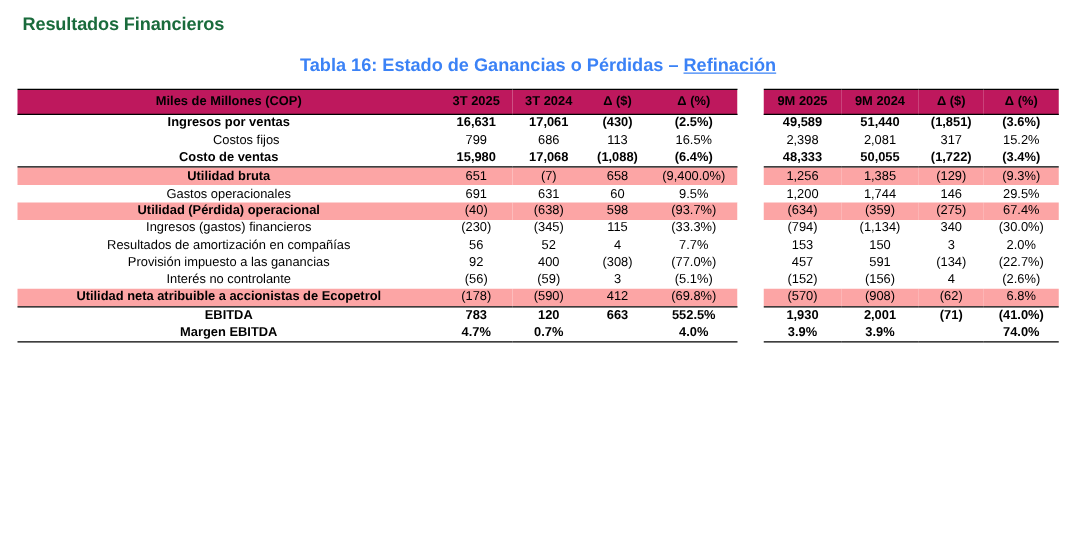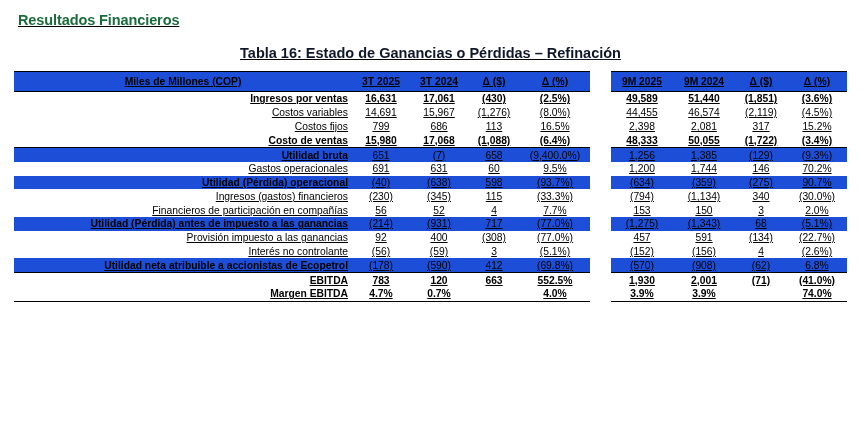--- a/index.html
+++ b/index.html
@@ -13,35 +13,34 @@
     font-family: "Liberation Sans", sans-serif;
     color: #000000;
     overflow: hidden;
   }
   .page {
     position: relative;
     width: 861px;
     height: 447px;
     box-sizing: border-box;
     padding: 10px 14px 0 14px;
-    text-decoration: underline;
   }
   .section-title {
     color: #1a6b3c;
     font-size: 14.5px;
     font-weight: bold;
     margin: 2px 0 0 4px;
     letter-spacing: -0.1px;
   }
   .table-title {
     text-align: center;
     font-size: 14.5px;
     font-weight: bold;
     margin: 17px 0 10px 0;
-    color: #0f172a;
+    color: #3b82f6;
   }
   .table-title .underline {
     text-decoration: underline;
   }
   table.fin {
     width: 833px;
     margin: 0 auto;
     border-collapse: collapse;
     font-size: 10.3px;
     table-layout: fixed;
@@ -51,21 +50,21 @@
   table.fin col.c2 { width: 58px; }
   table.fin col.c3 { width: 52px; }
   table.fin col.c4 { width: 70px; }
   table.fin col.gap { width: 21px; }
   table.fin col.c5 { width: 62px; }
   table.fin col.c6 { width: 62px; }
   table.fin col.c7 { width: 52px; }
   table.fin col.c8 { width: 60px; }
 
   thead th {
-    background: #1d4ed8;
+    background: #be185d;
     font-weight: bold;
     font-size: 10.3px;
     text-align: center;
     padding: 4px 4px;
     border-top: 1.4px solid #000;
     border-bottom: 1.4px solid #000;
     white-space: nowrap;
   }
   thead th.spacer {
     background: #ffffff;
@@ -75,31 +74,31 @@
   thead th.label-head {
     text-align: center;
   }
   tbody td {
     padding: 1.4px 4px;
     font-size: 10.3px;
     white-space: nowrap;
     vertical-align: middle;
   }
   tbody td.label {
-    text-align: right;
+    text-align: center;
   }
   tbody td.num {
     text-align: center;
   }
   tbody td.gapcell {
     background: #ffffff !important;
     border: none !important;
   }
   tr.shaded td {
-    background: #1d4ed8;
+    background: #fca5a5;
   }
   tr.shaded td.label {
     font-weight: bold;
   }
   tr.bold td {
     font-weight: bold;
   }
   td.indent2 { padding-left: 32px; }
 
   tr.rule-top td {
@@ -162,32 +161,20 @@
           <td class="num">17,061</td>
           <td class="num">(430)</td>
           <td class="num">(2.5%)</td>
           <td class="gapcell"></td>
           <td class="num">49,589</td>
           <td class="num">51,440</td>
           <td class="num">(1,851)</td>
           <td class="num">(3.6%)</td>
         </tr>
         <tr>
-          <td class="label indent2">Costos variables</td>
-          <td class="num">14,691</td>
-          <td class="num">15,967</td>
-          <td class="num">(1,276)</td>
-          <td class="num">(8.0%)</td>
-          <td class="gapcell"></td>
-          <td class="num">44,455</td>
-          <td class="num">46,574</td>
-          <td class="num">(2,119)</td>
-          <td class="num">(4.5%)</td>
-        </tr>
-        <tr>
           <td class="label indent2">Costos fijos</td>
           <td class="num">799</td>
           <td class="num">686</td>
           <td class="num">113</td>
           <td class="num">16.5%</td>
           <td class="gapcell"></td>
           <td class="num">2,398</td>
           <td class="num">2,081</td>
           <td class="num">317</td>
           <td class="num">15.2%</td>
@@ -219,69 +206,57 @@
         <tr>
           <td class="label">Gastos operacionales</td>
           <td class="num">691</td>
           <td class="num">631</td>
           <td class="num">60</td>
           <td class="num">9.5%</td>
           <td class="gapcell"></td>
           <td class="num">1,200</td>
           <td class="num">1,744</td>
           <td class="num">146</td>
-          <td class="num">70.2%</td>
+          <td class="num">29.5%</td>
         </tr>
         <tr class="shaded">
           <td class="label">Utilidad (Pérdida) operacional</td>
           <td class="num">(40)</td>
           <td class="num">(638)</td>
           <td class="num">598</td>
           <td class="num">(93.7%)</td>
           <td class="gapcell"></td>
           <td class="num">(634)</td>
           <td class="num">(359)</td>
           <td class="num">(275)</td>
-          <td class="num">90.7%</td>
+          <td class="num">67.4%</td>
         </tr>
         <tr>
           <td class="label">Ingresos (gastos) financieros</td>
           <td class="num">(230)</td>
           <td class="num">(345)</td>
           <td class="num">115</td>
           <td class="num">(33.3%)</td>
           <td class="gapcell"></td>
           <td class="num">(794)</td>
           <td class="num">(1,134)</td>
           <td class="num">340</td>
           <td class="num">(30.0%)</td>
         </tr>
         <tr>
-          <td class="label">Financieros de participación en compañías</td>
+          <td class="label">Resultados de amortización en compañías</td>
           <td class="num">56</td>
           <td class="num">52</td>
           <td class="num">4</td>
           <td class="num">7.7%</td>
           <td class="gapcell"></td>
           <td class="num">153</td>
           <td class="num">150</td>
           <td class="num">3</td>
           <td class="num">2.0%</td>
-        </tr>
-        <tr class="shaded">
-          <td class="label">Utilidad (Pérdida) antes de impuesto a las ganancias</td>
-          <td class="num">(214)</td>
-          <td class="num">(931)</td>
-          <td class="num">717</td>
-          <td class="num">(77.0%)</td>
-          <td class="gapcell"></td>
-          <td class="num">(1,275)</td>
-          <td class="num">(1,343)</td>
-          <td class="num">68</td>
-          <td class="num">(5.1%)</td>
         </tr>
         <tr>
           <td class="label">Provisión impuesto a las ganancias</td>
           <td class="num">92</td>
           <td class="num">400</td>
           <td class="num">(308)</td>
           <td class="num">(77.0%)</td>
           <td class="gapcell"></td>
           <td class="num">457</td>
           <td class="num">591</td>

